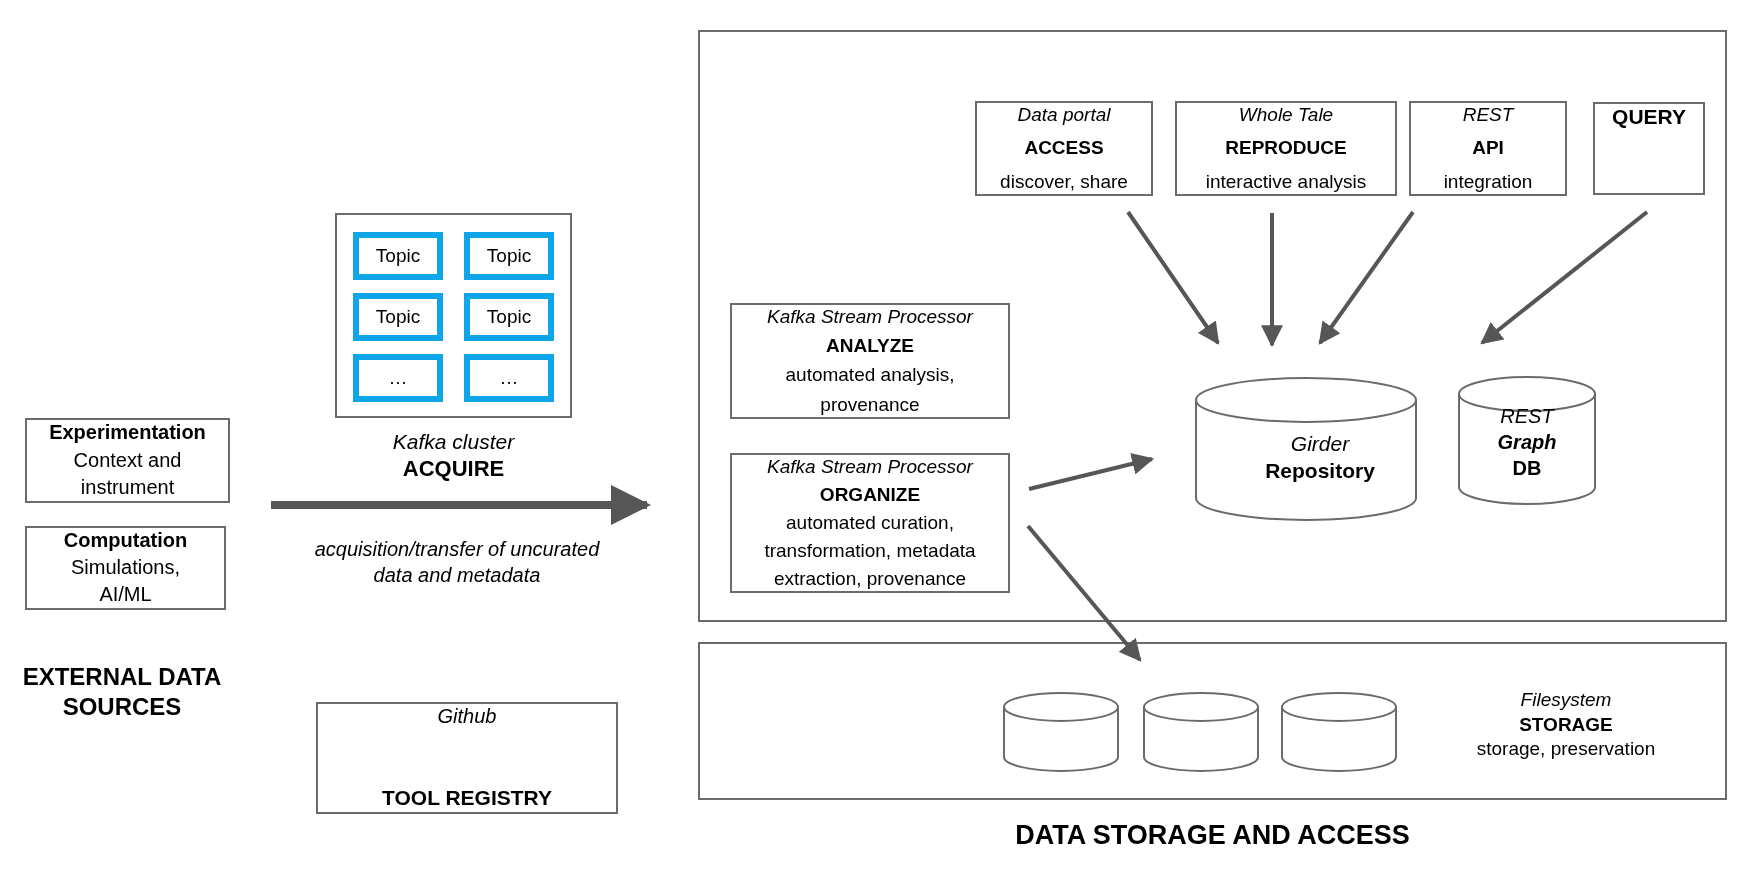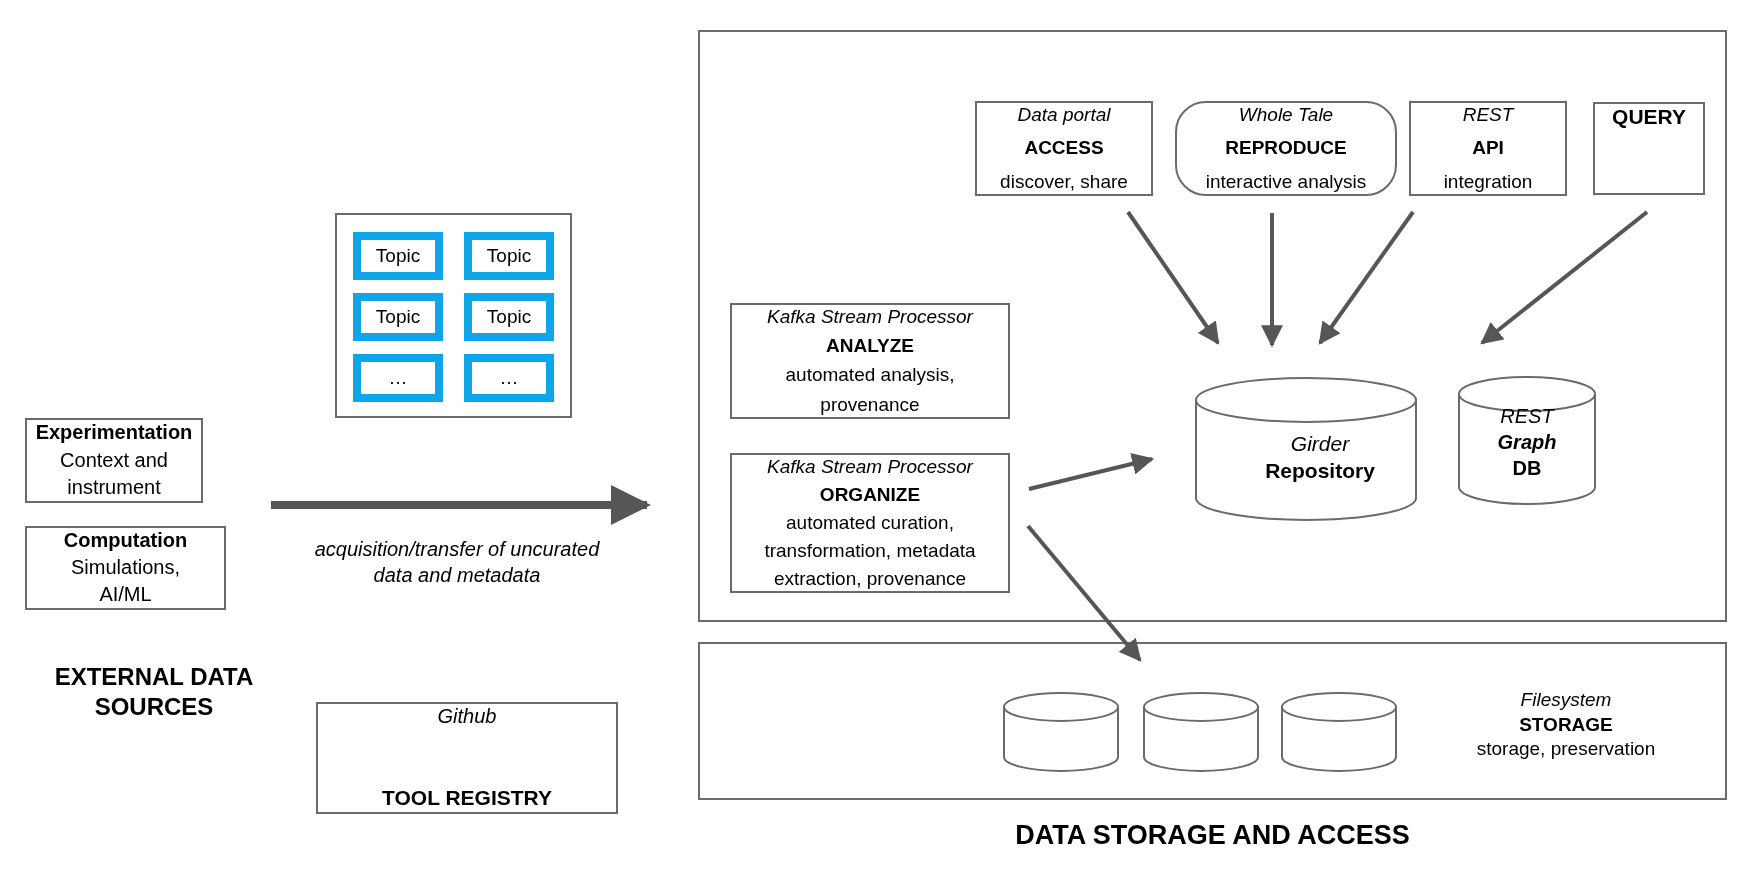--- a/index.html
+++ b/index.html
@@ -15,38 +15,38 @@
   .name{font-style:italic;}
   .action{font-weight:bold;}
   .leftbox{font-size:20px;}
   .leftbox .action{font-style:normal;}
   .container-box{position:absolute;border:2px solid #6b6b6b;background:#fff;box-sizing:border-box;}
   .kafka-grid{
     position:absolute;border:2px solid #6b6b6b;background:#fff;box-sizing:border-box;
     display:grid;grid-template-columns:90px 90px;gap:13px 21px;padding:17px 16px;
   }
   .topic{
-    border:8px solid #0ea5e9;width:90px;height:48px;box-sizing:border-box;
+    border:6px solid #0ea5e9;width:90px;height:48px;box-sizing:border-box;
     display:flex;align-items:center;justify-content:center;font-size:19px;background:#fff;
   }
   .caption{position:absolute;text-align:center;}
   .cap-name{font-style:italic;font-size:21px;line-height:1.3;}
   .cap-action{font-weight:bold;font-size:22px;line-height:1.3;}
   .transfer-caption{font-style:italic;font-size:20px;line-height:1.3;}
-  .big-label{position:absolute;text-align:center;font-weight:bold;font-size:24px;line-height:1.25;margin-left:32px;}
+  .big-label{position:absolute;text-align:center;font-weight:bold;font-size:24px;line-height:1.25;}
   .main-title{position:absolute;text-align:center;font-weight:bold;font-size:27px;}
   .cyl-label{position:absolute;text-align:center;line-height:1.3;}
   svg.overlay{position:absolute;left:0;top:0;pointer-events:none;}
 </style>
 </head>
 <body>
 
 <div id="canvas">
 
-  <div class="box leftbox" style="left:25px;top:418px;width:178px;height:85px;">
+  <div class="box leftbox" style="left:25px;top:418px;width:205px;height:85px;">
     <div class="action">Experimentation</div>
     <div>Context  and</div>
     <div>instrument</div>
   </div>
 
   <div class="box leftbox" style="left:25px;top:526px;width:201px;height:84px;">
     <div class="action">Computation</div>
     <div>Simulations,</div>
     <div>AI/ML</div>
   </div>
@@ -58,20 +58,24 @@
 
   <div class="kafka-grid" style="left:335px;top:213px;width:237px;height:205px;">
     <div class="topic">Topic</div>
     <div class="topic">Topic</div>
     <div class="topic">Topic</div>
     <div class="topic">Topic</div>
     <div class="topic">…</div>
     <div class="topic">…</div>
   </div>
 
+  <div class="caption" style="left:335px;top:428px;width:237px;">
+    <div class="cap-name">Kafka cluster</div>
+    <div class="cap-action">ACQUIRE</div>
+  </div>
 
   <div class="caption transfer-caption" style="left:287px;top:536px;width:340px;">
     <div>acquisition/transfer of uncurated</div>
     <div>data and metadata</div>
   </div>
 
   <div class="box" style="left:316px;top:702px;width:302px;height:112px;">
     <div class="name" style="font-size:20px;">Github</div>
     <div class="action" style="font-size:21px;">TOOL REGISTRY</div>
   </div>
@@ -80,21 +84,21 @@
   <div class="container-box" style="left:698px;top:642px;width:1029px;height:158px;"></div>
 
   <div class="main-title" style="left:698px;top:820px;width:1029px;">DATA STORAGE AND ACCESS</div>
 
   <div class="box" style="left:975px;top:101px;width:178px;height:95px;">
     <div class="name">Data portal</div>
     <div class="action">ACCESS</div>
     <div>discover, share</div>
   </div>
 
-  <div class="box" style="left:1175px;top:101px;width:222px;height:95px;border-radius:31px;">
+  <div class="box" style="left:1175px;top:101px;width:222px;height:95px;">
     <div class="name">Whole Tale</div>
     <div class="action">REPRODUCE</div>
     <div>interactive analysis</div>
   </div>
 
   <div class="box" style="left:1409px;top:101px;width:158px;height:95px;">
     <div class="name">REST</div>
     <div class="action">API</div>
     <div>integration</div>
   </div>

